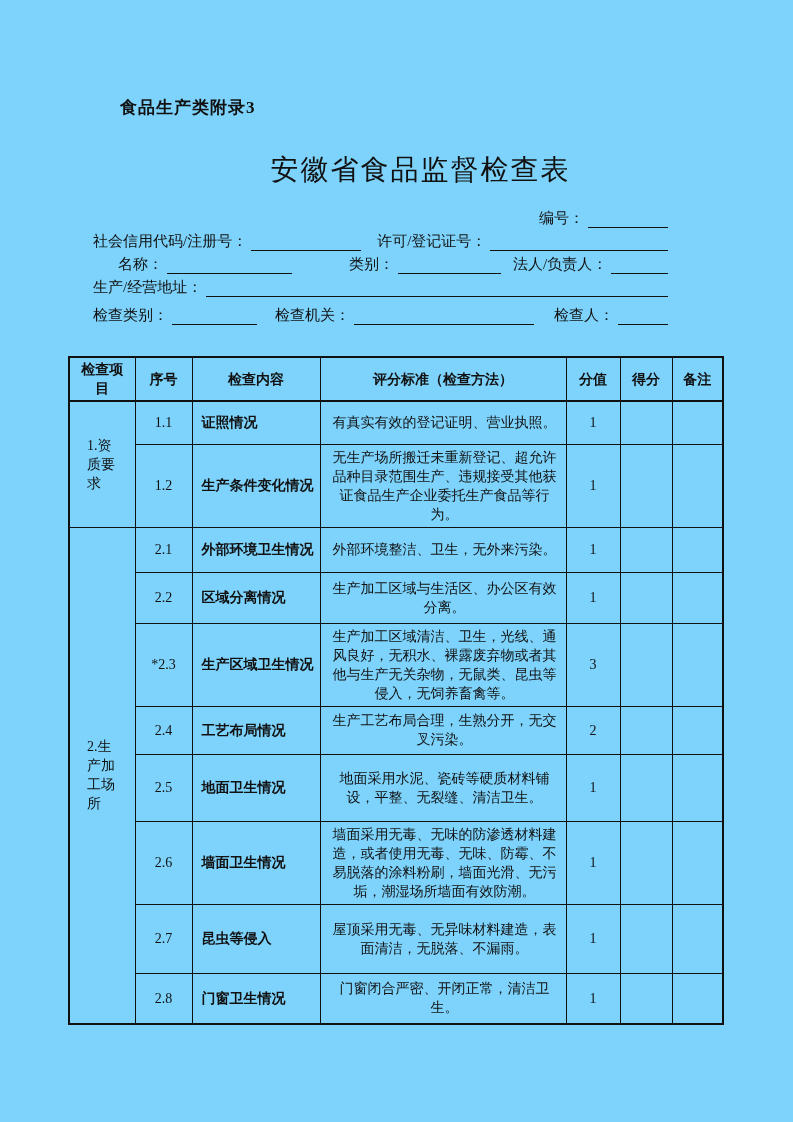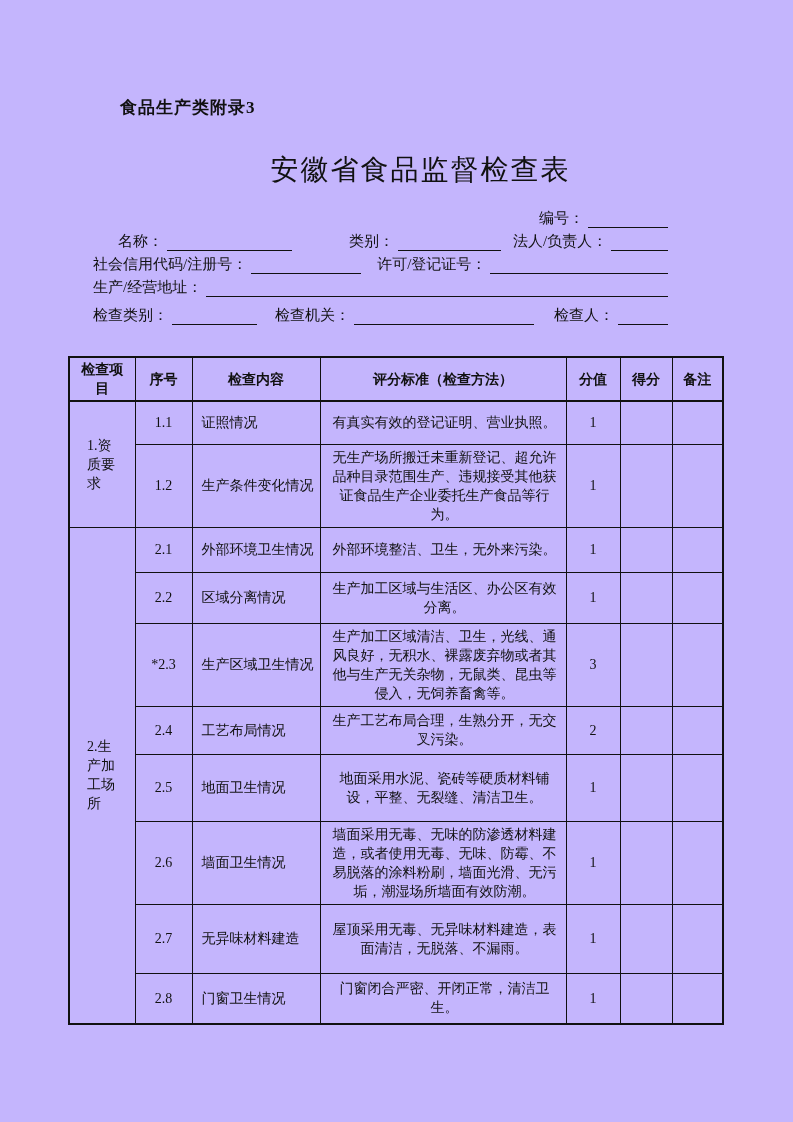--- a/index.html
+++ b/index.html
@@ -3,21 +3,21 @@
 <meta charset="utf-8">
 <style>
   * { margin: 0; padding: 0; box-sizing: border-box; }
   html, body { background: #e8e8e8; }
   body { font-family: "Liberation Serif", "DejaVu Serif", serif; color: #111; }
   .page {
     position: relative;
     width: 793px;
     height: 1122px;
     margin: 0 auto;
-    background: #c4b5fd;
+    background: #7dd3fc;
     overflow: hidden;
   }
   .appendix {
     padding-top: 96px;
     margin-left: 120px;
     font-size: 17px;
     font-weight: 700;
     letter-spacing: 1px;
   }
   .title {
@@ -77,49 +77,49 @@
     line-height: 19px;
   }
   table.sheet thead th {
     font-weight: 700;
     text-align: center;
     border-bottom: 2px solid #111;
     padding: 2px 6px;
   }
   td.c-cat  { text-align: left; padding: 2px 17px; }
   td.c-num  { text-align: center; padding: 2px 4px; }
-  td.c-content { text-align: left; padding: 2px 4px 2px 9px; }
+  td.c-content { text-align: left; padding: 2px 4px 2px 9px; font-weight: bold; }
   td.c-std  { text-align: center; padding: 3px 6px 3px 9px; }
   td.c-score { text-align: center; padding: 2px 4px; }
 </style>
 </head>
 <body>
 
 <div class="page">
 
   <div class="appendix">食品生产类附录3</div>
   <div class="title">安徽省食品监督检查表</div>
 
   <div class="form">
     <div class="form-row row-number">
       <span class="lbl">编号：</span>
       <span class="bl" style="width:80px"></span>
+    </div>
+    <div class="form-row">
+      <span class="lbl">社会信用代码/注册号：</span>
+      <span class="bl" style="width:110px"></span>
+      <span class="lbl ml16">许可/登记证号：</span>
+      <span class="bl grow"></span>
     </div>
     <div class="form-row">
       <span class="lbl ml25">名称：</span>
       <span class="bl" style="width:125px"></span>
       <span class="lbl ml57">类别：</span>
       <span class="bl" style="width:103px"></span>
       <span class="lbl ml12">法人/负责人：</span>
-      <span class="bl grow"></span>
-    </div>
-    <div class="form-row">
-      <span class="lbl">社会信用代码/注册号：</span>
-      <span class="bl" style="width:110px"></span>
-      <span class="lbl ml16">许可/登记证号：</span>
       <span class="bl grow"></span>
     </div>
     <div class="form-row">
       <span class="lbl">生产/经营地址：</span>
       <span class="bl grow"></span>
     </div>
     <div class="form-row gap-lg">
       <span class="lbl">检查类别：</span>
       <span class="bl" style="width:85px"></span>
       <span class="lbl ml18">检查机关：</span>
@@ -212,21 +212,21 @@
       <tr style="height:81px">
         <td class="c-num">2.6</td>
         <td class="c-content">墙面卫生情况</td>
         <td class="c-std">墙面采用无毒、无味的防渗透材料建造，或者使用无毒、无味、防霉、不易脱落的涂料粉刷，墙面光滑、无污垢，潮湿场所墙面有效防潮。</td>
         <td class="c-score">1</td>
         <td></td>
         <td></td>
       </tr>
       <tr style="height:69px">
         <td class="c-num">2.7</td>
-        <td class="c-content">无异味材料建造</td>
+        <td class="c-content">昆虫等侵入</td>
         <td class="c-std">屋顶采用无毒、无异味材料建造，表面清洁，无脱落、不漏雨。</td>
         <td class="c-score">1</td>
         <td></td>
         <td></td>
       </tr>
       <tr style="height:51px">
         <td class="c-num">2.8</td>
         <td class="c-content">门窗卫生情况</td>
         <td class="c-std">门窗闭合严密、开闭正常，清洁卫生。</td>
         <td class="c-score">1</td>

